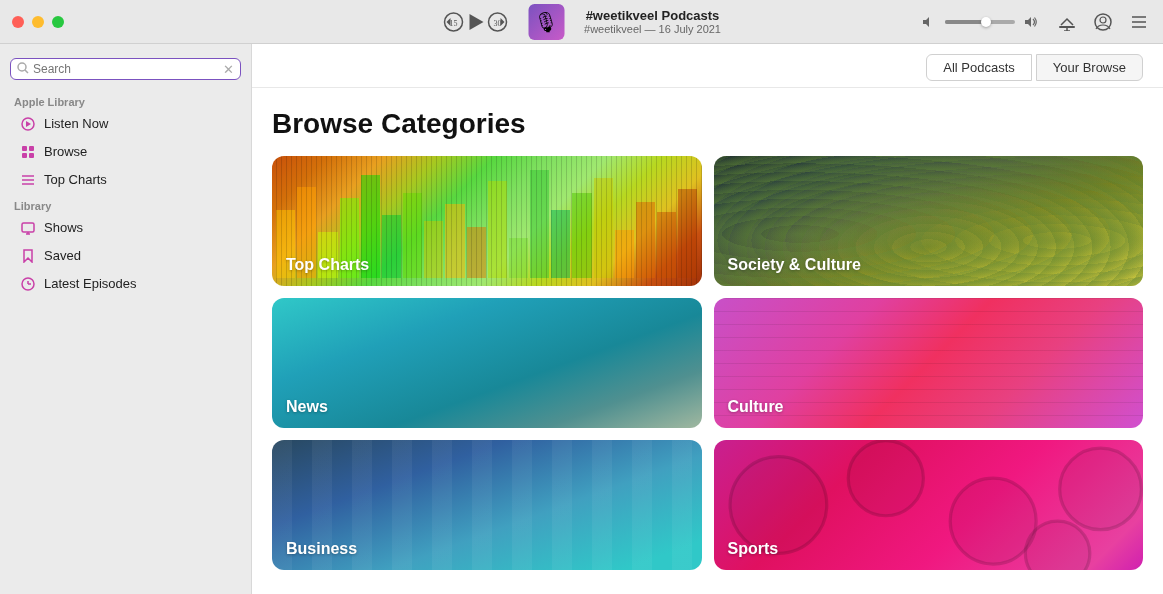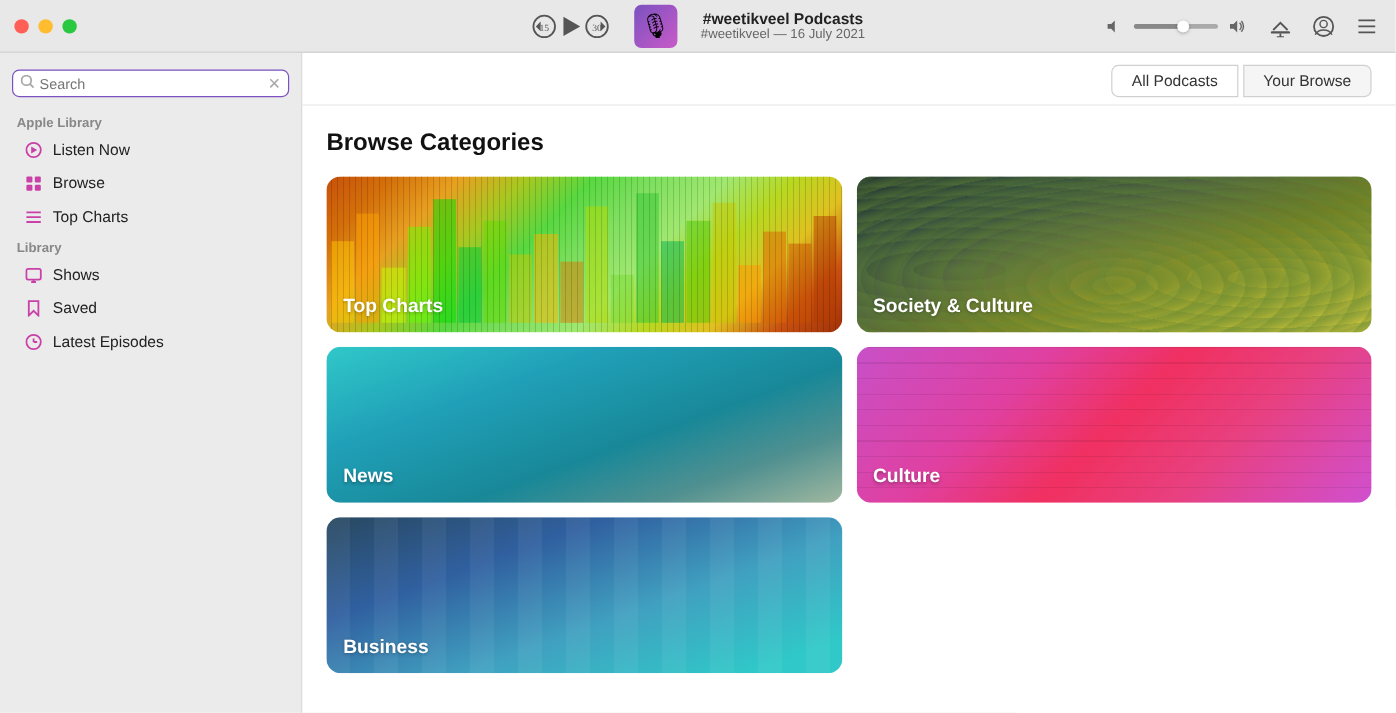--- a/index.html
+++ b/index.html
@@ -266,21 +266,21 @@
       font-weight: 500;
     }
 
     .content-body {
       flex: 1;
       overflow-y: auto;
       padding: 20px 20px;
     }
 
     .browse-title {
-      font-size: 20px;
+      font-size: 28px;
       font-weight: 700;
       color: #111;
       margin-bottom: 16px;
     }
 
     .categories-grid {
       display: grid;
       grid-template-columns: 1fr 1fr;
       gap: 12px;
     }
@@ -615,17 +615,34 @@
           <span class="category-label">Culture</span>
         </div>
 
         <div class="category-card cat-business">
           <div class="card-bg">
             <div style="position:absolute;top:0;left:0;right:0;bottom:0;background:repeating-linear-gradient(90deg, rgba(255,255,255,0.05) 0px, rgba(255,255,255,0.05) 20px, transparent 20px, transparent 40px);"></div>
           </div>
           <span class="category-label">Business</span>
         </div>
 
+        <div class="category-card cat-sports">
+          <div class="card-bg">
+            <svg style="position:absolute;top:0;left:0;width:100%;height:100%;opacity:0.5" viewBox="0 0 400 130" preserveAspectRatio="xMidYMid slice" xmlns="http://www.w3.org/2000/svg">
+              <circle cx="60" cy="65" r="45" fill="none" stroke="rgba(0,0,0,0.3)" stroke-width="3"></circle>
+              <circle cx="60" cy="65" r="45" fill="rgba(0,0,0,0.1)"></circle>
+              <circle cx="160" cy="40" r="35" fill="none" stroke="rgba(0,0,0,0.3)" stroke-width="3"></circle>
+              <circle cx="160" cy="40" r="35" fill="rgba(0,0,0,0.1)"></circle>
+              <circle cx="260" cy="80" r="40" fill="none" stroke="rgba(0,0,0,0.3)" stroke-width="3"></circle>
+              <circle cx="260" cy="80" r="40" fill="rgba(0,0,0,0.1)"></circle>
+              <circle cx="360" cy="50" r="38" fill="none" stroke="rgba(0,0,0,0.3)" stroke-width="3"></circle>
+              <circle cx="360" cy="50" r="38" fill="rgba(0,0,0,0.1)"></circle>
+              <circle cx="320" cy="110" r="30" fill="none" stroke="rgba(0,0,0,0.3)" stroke-width="3"></circle>
+              <circle cx="320" cy="110" r="30" fill="rgba(0,0,0,0.1)"></circle>
+            </svg>
+          </div>
+          <span class="category-label">Sports</span>
+        </div>
 
       </div>
     </div>
   </div>
 </div>
 
 </body></html>

